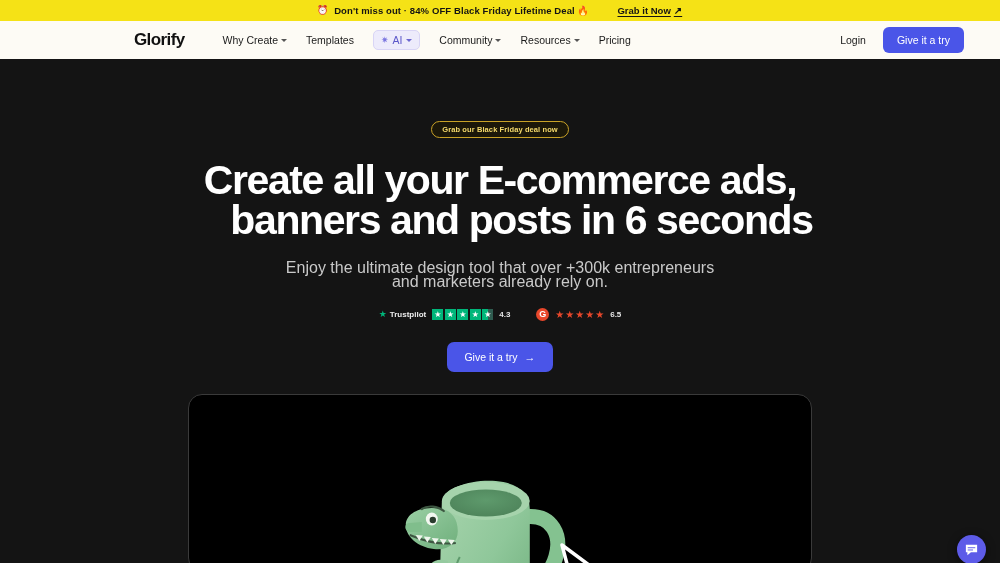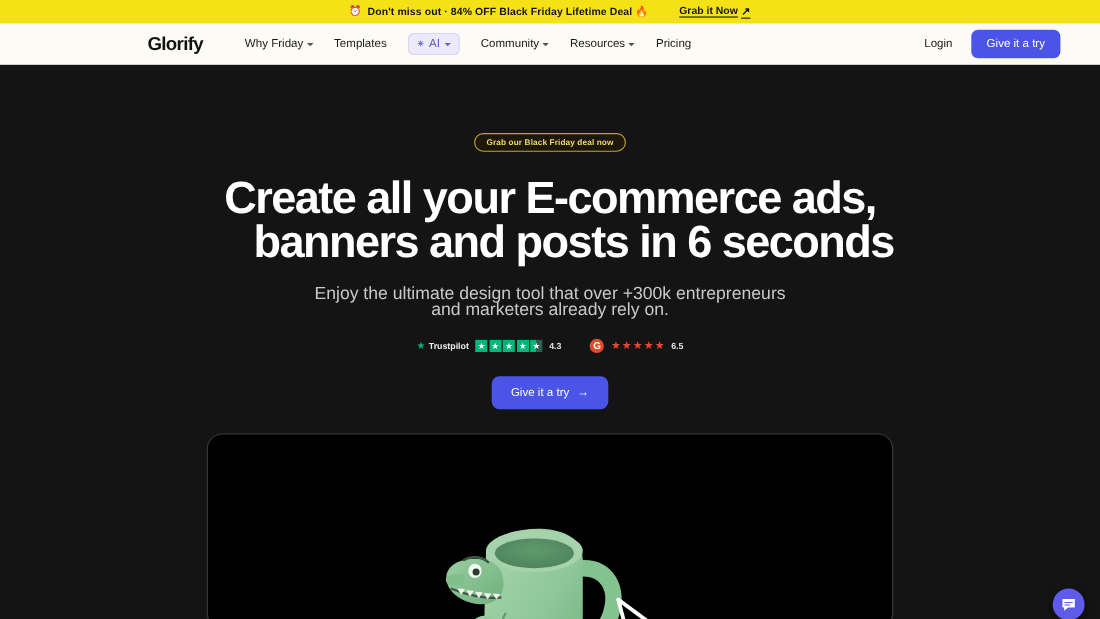--- a/index.html
+++ b/index.html
@@ -238,21 +238,21 @@
     <span>Grab it Now</span>
     <span class="arrow">↗</span>
   </div>
 </div>
 
 <div class="header">
   <div class="logo">Glorify</div>
 
   <div class="nav">
     <div class="nav-item">
-      <span>Why Friday</span>
+      <span>Why Create</span>
       <span class="caret"></span>
     </div>
     <div class="nav-item">
       <span>Templates</span>
     </div>
     <div class="nav-item ai-pill">
       <span class="sparkle">✷</span>
       <span>AI</span>
       <span class="caret"></span>
     </div>

